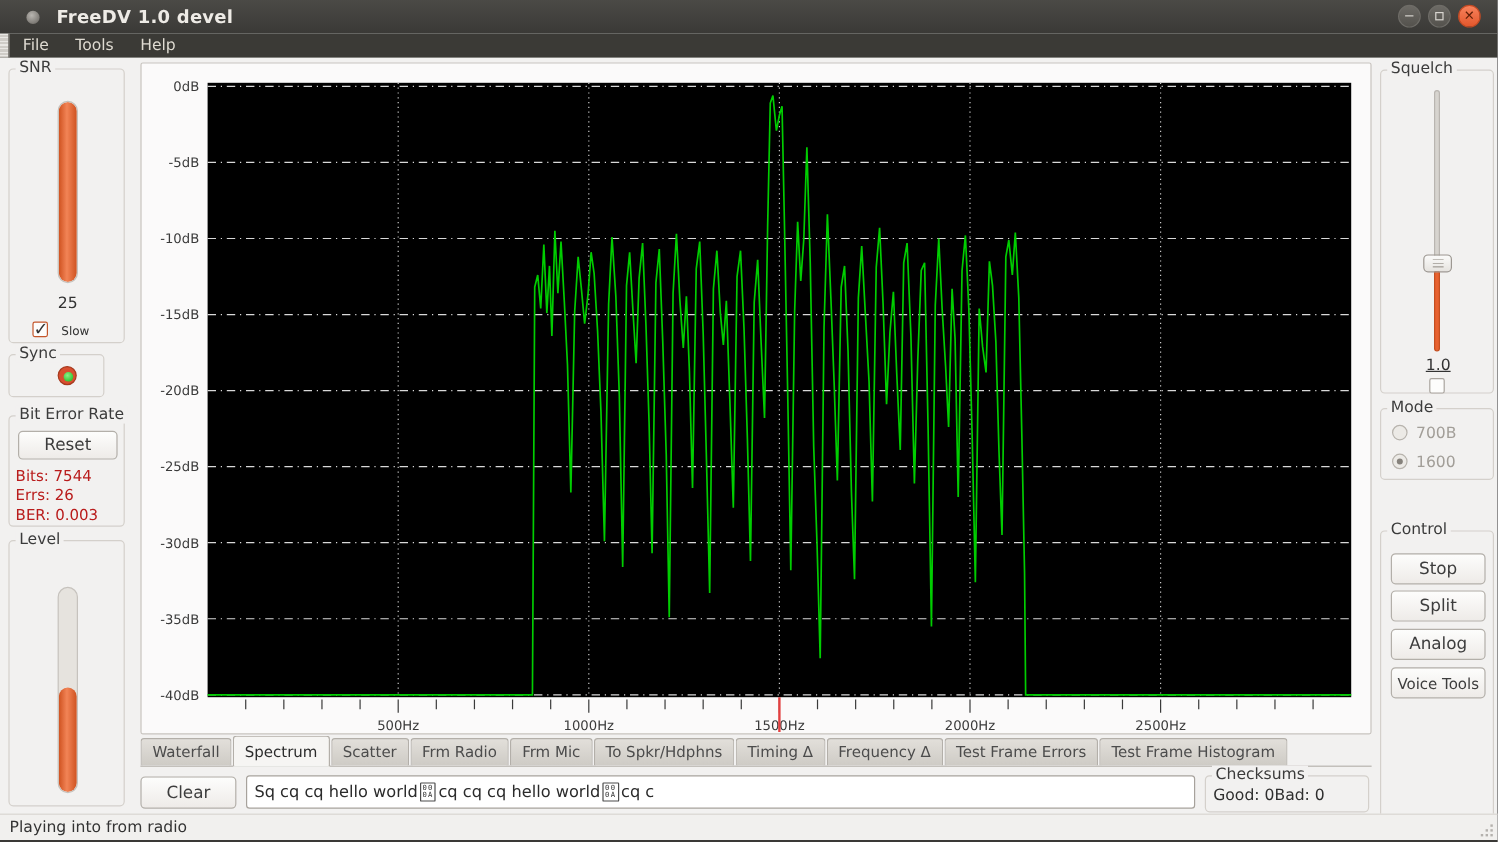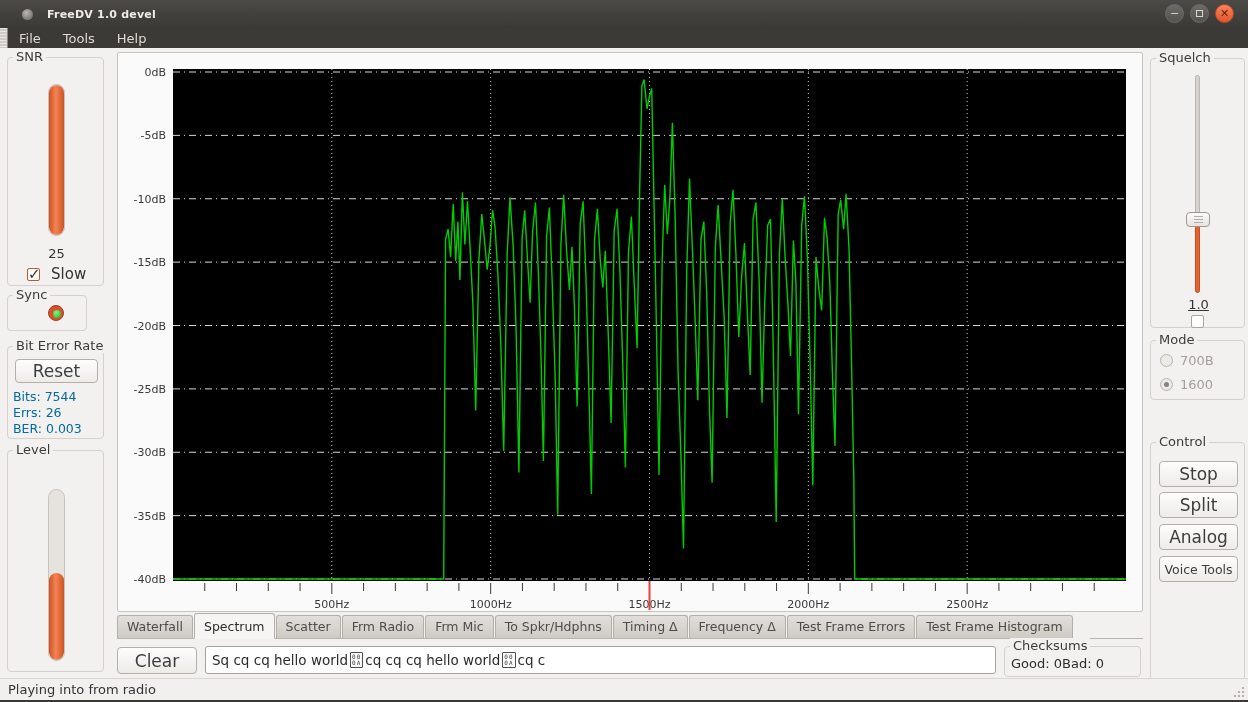--- a/index.html
+++ b/index.html
@@ -4,42 +4,42 @@
 <style>
   * { margin:0; padding:0; box-sizing:border-box; }
   html,body { width:1248px; height:702px; }
   body { font-family:"DejaVu Sans", sans-serif; background:#f2f1f0; position:relative; overflow:hidden; }
 
   
   .titlebar { position:absolute; left:0; top:0; width:1248px; height:28px;
     background:linear-gradient(#4b4a46,#3a3936); display:flex; align-items:center; }
   .app-icon { width:11px; height:11px; border-radius:50%;
     background:radial-gradient(circle at 40% 35%, #b9b6b1, #7d7a75 70%); margin-left:22px; }
-  .title-text { color:#eeebe6; font-weight:bold; font-size:11px; margin-left:14px; letter-spacing:.2px; }
+  .title-text { color:#eeebe6; font-weight:bold; font-size:15px; margin-left:14px; letter-spacing:.2px; }
   .winbtns { position:absolute; right:14px; top:4px; display:flex; gap:6px; }
   .winbtn { width:19px; height:19px; border-radius:50%; border:1px solid #6e6c67;
     background:linear-gradient(#6c6a65,#54524d); color:#d9d6d1; font-size:11px;
     display:flex; align-items:center; justify-content:center; line-height:1; }
   .winbtn.close { background:linear-gradient(#f8825c,#e2572c); border-color:#c2halten4a24; border-color:#c24a24; color:#601f07; font-weight:bold; }
   .winbtn .sq { width:7px; height:7px; border:1.5px solid #d9d6d1; }
 
   
   .menubar { position:absolute; left:0; top:28px; width:1248px; height:20px;
     background:#3b3a36; display:flex; align-items:center; }
   .menugrip { width:8px; height:20px; background:repeating-linear-gradient(#e9e7e4 0 1px, #cfccc7 1px 3px); border-right:1px solid #8b8883; }
   .menuitem { color:#dfdbd2; font-size:13px; padding:2px 11px; }
 
   
   .group { position:absolute; border:1px solid #d4d0cb; border-radius:4px; background:#f2f1f0; }
   .group-label { position:absolute; top:-9px; left:5px; background:#f2f1f0; padding:0 3px;
     font-size:13px; color:#3b3b3b; white-space:nowrap; }
 
   
   .btn { background:linear-gradient(#fdfdfc,#eeebe8); border:1px solid #b3afa9; border-radius:4px;
-    color:#3d3d3d; font-size:17px; font-family:"DejaVu Sans",sans-serif;
+    color:#3d3d3d; font-size:14px; font-family:"DejaVu Sans",sans-serif;
     display:flex; align-items:center; justify-content:center; }
   .vgauge { border:1px solid #c6c2bd; border-radius:9px; background:#e6e3de; position:relative; overflow:hidden; }
   .vgauge .fill { position:absolute; left:0; right:0; bottom:0;
     background:linear-gradient(90deg,#cf5220,#f28456 45%,#cf5220); border-radius:8px; }
   .cb { display:inline-block; width:13px; height:13px; border-radius:2px; background:#fdfdfc;
     border:1px solid #a9a49e; position:relative; vertical-align:-2px; }
   .cb.checked { border-color:#c4562b; }
   .cb.checked::after { content:"✓"; position:absolute; left:0px; top:-4px; font-size:15px;
     font-weight:bold; color:#333; }
   .led { width:16px; height:16px; border-radius:50%; background:#d94e2f; border:1px solid #a63a1e;
@@ -114,33 +114,33 @@
 </div>
 
 <div class="group" style="left:7px; top:57px; width:97px; height:229px;">
   <span class="group-label">SNR</span>
   <div class="vgauge" style="position:absolute; left:40px; top:26px; width:17px; height:152px;">
     <div class="fill" style="height:100%;"></div>
   </div>
   <div class="small-val" style="position:absolute; left:0; top:188px; width:97px;">25</div>
   <div style="position:absolute; left:19px; top:206px;">
     <span class="cb checked"></span>
-    <span style="font-size:15px; color:#333; margin-left:6px;">Slow</span>
+    <span style="font-size:10px; color:#333; margin-left:6px;">Slow</span>
   </div>
 </div>
 
 <div class="group" style="left:7px; top:295px; width:80px; height:36px;padding-left:48px;">
   <span class="group-label">Sync</span>
   <div class="led" style="position:absolute; left:40px; top:9px;"></div>
 </div>
 
 <div class="group" style="left:7px; top:346px; width:97px; height:93px;">
   <span class="group-label">Bit Error Rate</span>
   <div class="btn" style="position:absolute; left:7px; top:12px; width:83px; height:24px;">Reset</div>
-  <div style="position:absolute; left:5px; top:42px; font-size:12.5px; color:#0369a1; line-height:16px;">
+  <div style="position:absolute; left:5px; top:42px; font-size:12.5px; color:#b91c1c; line-height:16px;">
     <div>Bits: 7544</div>
     <div>Errs: 26</div>
     <div>BER: 0.003</div>
   </div>
 </div>
 
 <div class="group" style="left:7px; top:450px; width:97px; height:222px;">
   <span class="group-label">Level</span>
   <div class="vgauge" style="position:absolute; left:40px; top:38px; width:17px; height:172px;">
     <div class="fill" style="height:51%;"></div>

